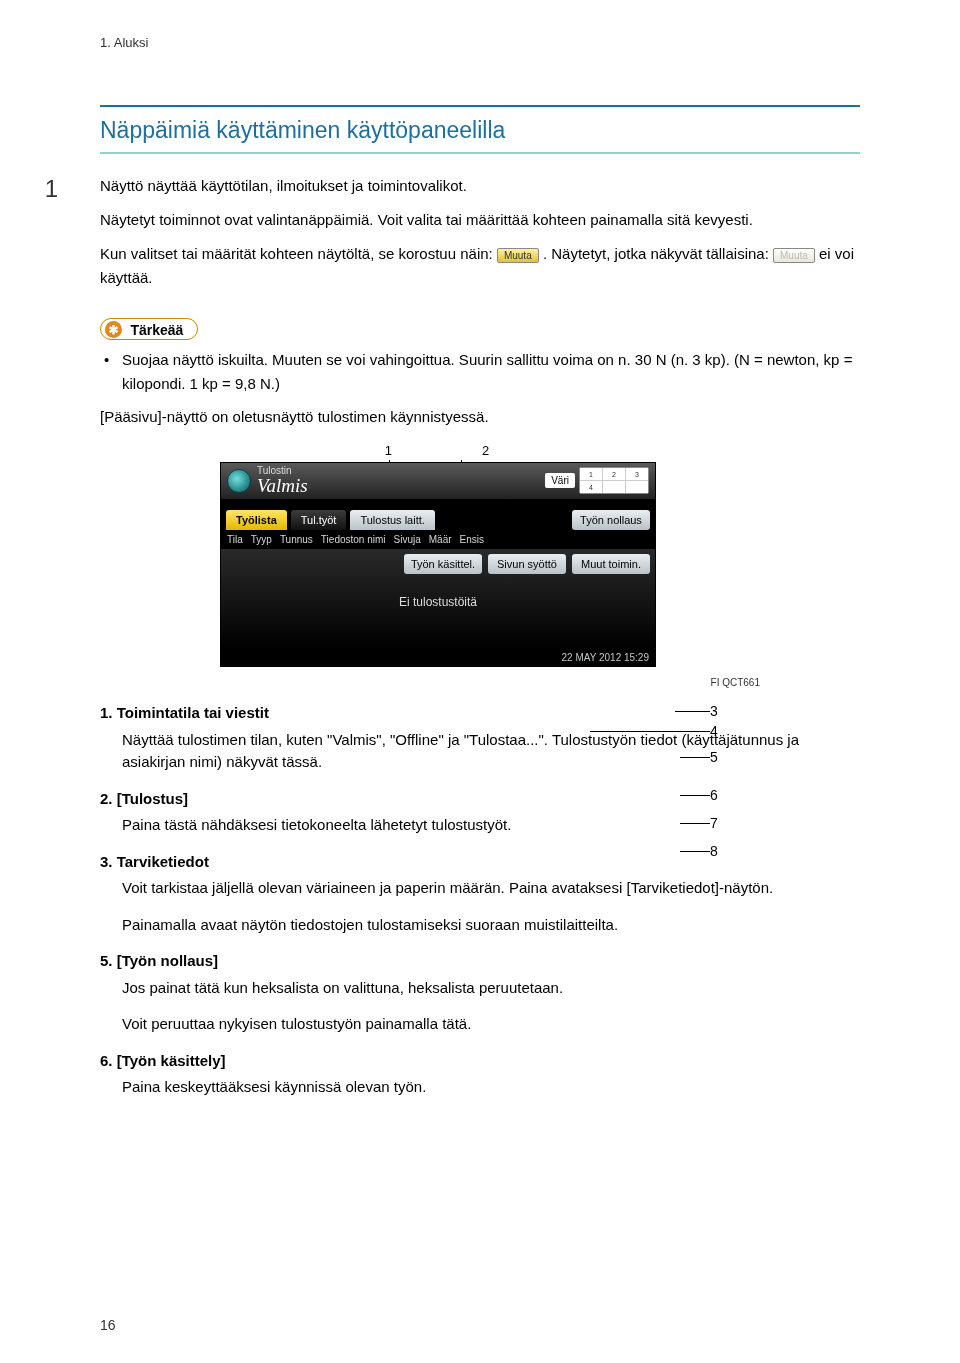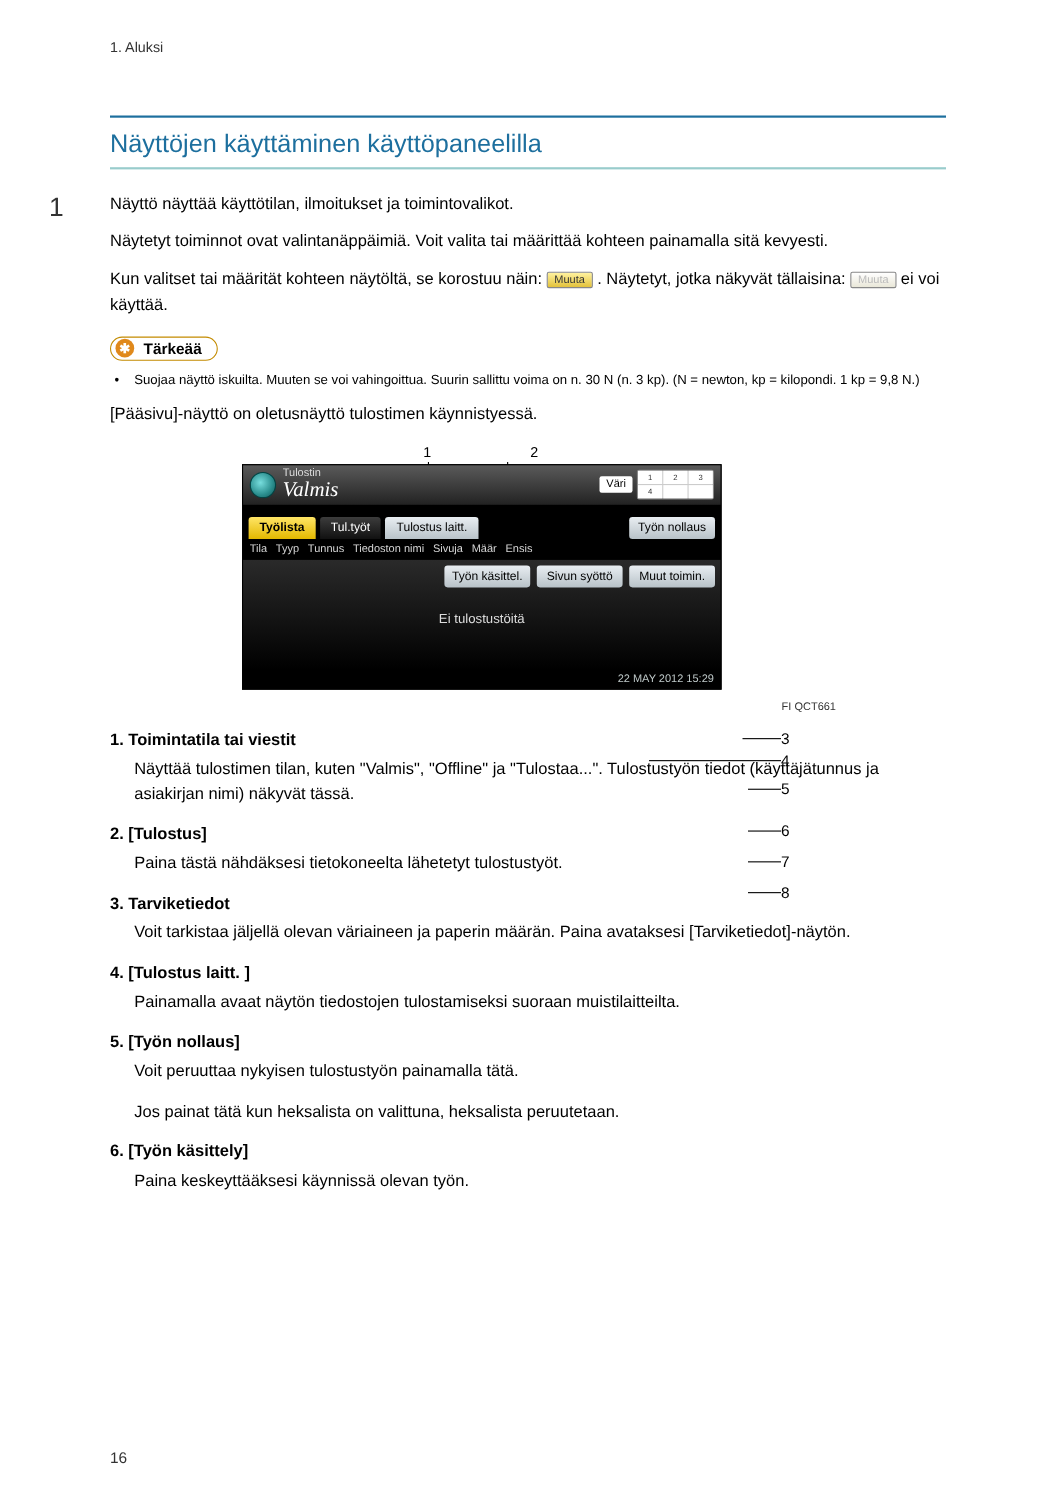--- a/index.html
+++ b/index.html
@@ -49,21 +49,21 @@
   .body-text {
     font-size: 15px;
     line-height: 1.6;
     margin-bottom: 10px;
   }
   .tarkeaa-pill {
     display: inline-block;
     border: 1px solid #c38b00;
     border-radius: 12px;
     padding: 1px 14px 1px 4px;
-    margin: 6px 0 8px 0;
+    margin: 18px 0 8px 0;
   }
   .tarkeaa-pill .asterisk-badge {
     display: inline-flex;
     align-items: center;
     justify-content: center;
     width: 17px;
     height: 17px;
     border-radius: 50%;
     background: #e0891b;
     color: #fff;
@@ -78,21 +78,21 @@
     color: #000;
     vertical-align: middle;
   }
   ul.bullets {
     list-style: none;
     padding-left: 22px;
     margin-bottom: 10px;
   }
   ul.bullets li {
     position: relative;
-    font-size: 12px;
+    font-size: 15px;
     line-height: 1.55;
     margin-bottom: 8px;
   }
   ul.bullets li::before {
     content: "•";
     position: absolute;
     left: -18px;
     color: #000;
   }
   .inline-btn {
@@ -265,21 +265,21 @@
 <body>
 
 <div class="page">
   <div class="running-header">1. Aluksi</div>
 
   <div class="chapter-badge">
     <span>1</span>
   </div>
 
   <div class="section-title-wrap">
-    <div class="section-title">Näyttöjen käyttäminen käyttöpaneelilla</div>
+    <div class="section-title">Näppäimiä käyttäminen käyttöpaneelilla</div>
   </div>
 
   <p class="body-text">Näyttö näyttää käyttötilan, ilmoitukset ja toimintovalikot.</p>
   <p class="body-text">Näytetyt toiminnot ovat valintanäppäimiä. Voit valita tai määrittää kohteen painamalla sitä kevyesti.</p>
   <p class="body-text">
     <span>Kun valitset tai määrität kohteen näytöltä, se korostuu näin: </span>
     <span class="inline-btn" style="background:linear-gradient(#fff2a0,#e3c23a);">Muuta</span>
     <span>. Näytetyt, jotka näkyvät tällaisina: </span>
     <span class="inline-btn" style="color:#bbb;">Muuta</span>
     <span> ei voi käyttää.</span>
@@ -385,25 +385,24 @@
   <div class="defs">
     <div class="dt">1.  Toimintatila tai viestit</div>
     <div class="dd">Näyttää tulostimen tilan, kuten "Valmis", "Offline" ja "Tulostaa...". Tulostustyön tiedot (käyttäjätunnus ja asiakirjan nimi) näkyvät tässä.</div>
 
     <div class="dt">2.  [Tulostus]</div>
     <div class="dd">Paina tästä nähdäksesi tietokoneelta lähetetyt tulostustyöt.</div>
 
     <div class="dt">3.  Tarviketiedot</div>
     <div class="dd">Voit tarkistaa jäljellä olevan väriaineen ja paperin määrän. Paina avataksesi [Tarviketiedot]-näytön.</div>
 
-    <div class="dt">4.  [Tulostus laitt. ]</div>
     <div class="dd">Painamalla avaat näytön tiedostojen tulostamiseksi suoraan muistilaitteilta.</div>
 
     <div class="dt">5.  [Työn nollaus]</div>
+    <div class="dd">Jos painat tätä kun heksalista on valittuna, heksalista peruutetaan.</div>
     <div class="dd">Voit peruuttaa nykyisen tulostustyön painamalla tätä.</div>
-    <div class="dd">Jos painat tätä kun heksalista on valittuna, heksalista peruutetaan.</div>
 
     <div class="dt">6.  [Työn käsittely]</div>
     <div class="dd">Paina keskeyttääksesi käynnissä olevan työn.</div>
   </div>
 
   <div class="page-number">16</div>
 </div>
 
 </body></html>

